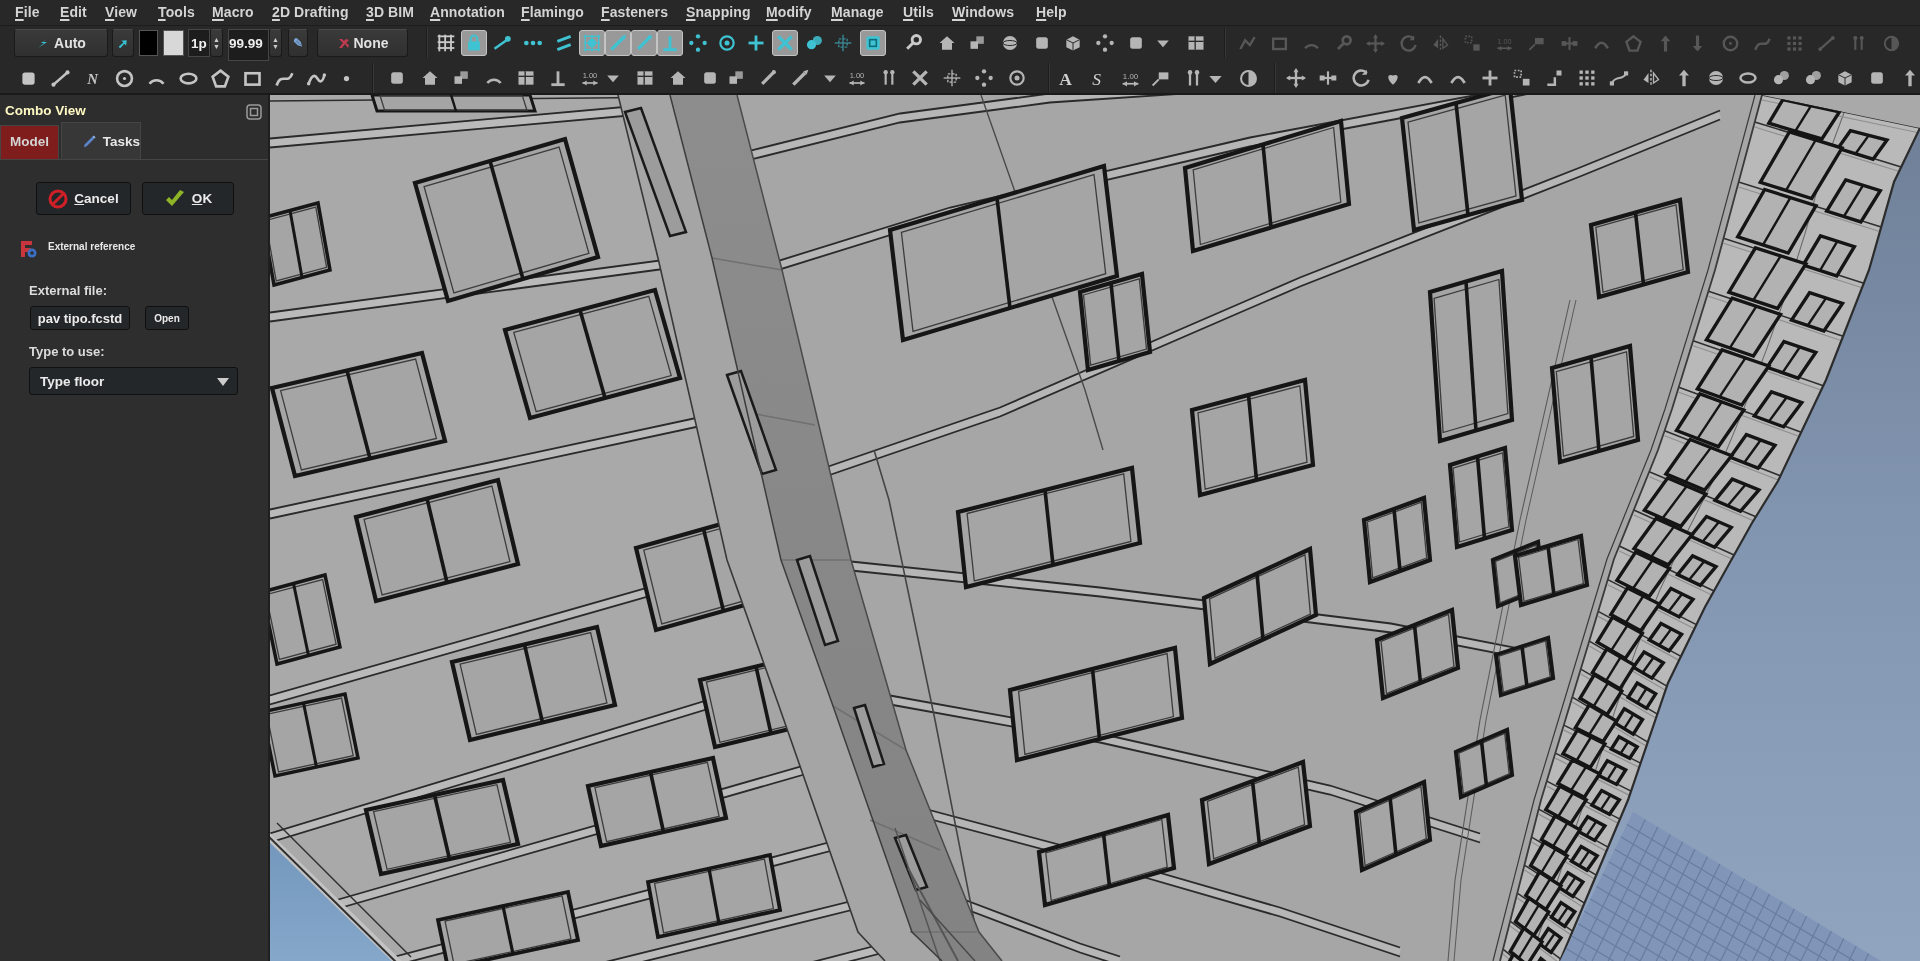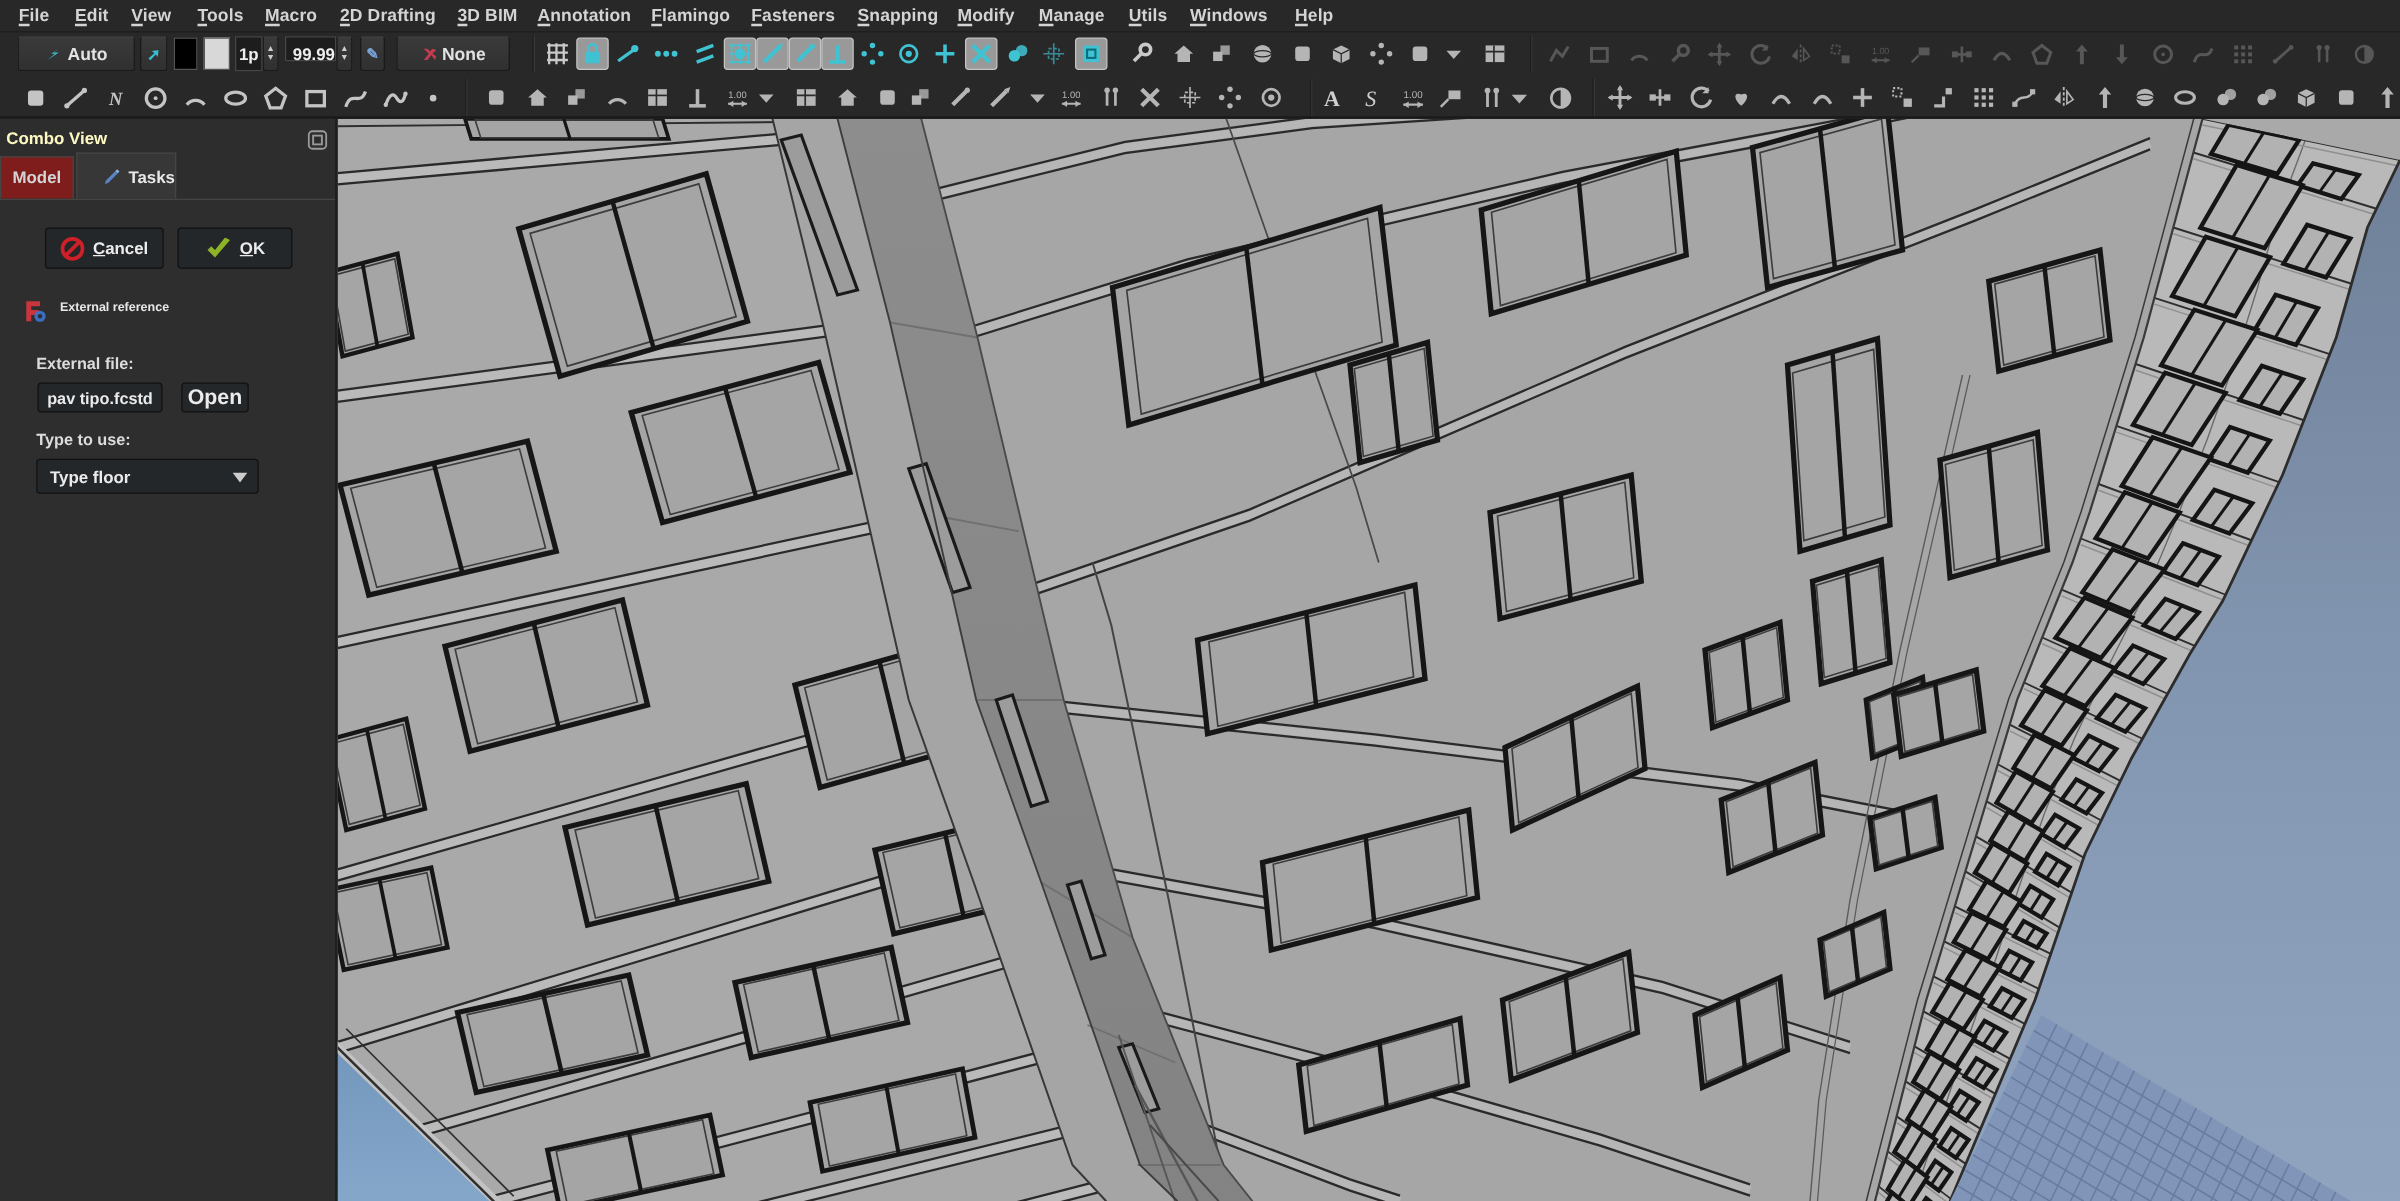--- a/index.html
+++ b/index.html
@@ -19,21 +19,21 @@
 <div class="mi" style="left:1036px"><u>H</u>elp</div>
 <div class="tb" style="top:25px;height:36px;border-top:1px solid #1c1c1c"></div>
 <div class="btn" style="left:14px;top:29px;width:94px;height:28px"><svg width="13" height="13" viewBox="0 0 13 13" style="margin-right:5px">
       <path d="M2 11 L11 5 7 5 11 2 5 6 8 6z" fill="#35c3d4"></path>
     </svg>Auto</div>
 <div class="btn" style="left:112px;top:29px;width:22px;height:28px;color:#35c3d4;font-size:13px">➚</div>
 <div style="position:absolute;left:139px;top:30px;width:19px;height:26px;background:#000;border:1px solid #555"></div>
 <div style="position:absolute;left:163px;top:30px;width:21px;height:26px;background:#d8d8d8;border:1px solid #555"></div>
 <div style="position:absolute;left:188px;top:29px;width:22px;height:28px;background:#1d1d1d;border:1px solid #464646;color:#eee;font-size:13.5px;font-weight:bold;text-align:center;line-height:27px">1p</div>
 <div class="btn" style="left:210px;top:29px;width:13px;height:28px;font-size:7px;flex-direction:column;color:#ccc">▲<br>▼</div>
-<div style="position:absolute;left:228px;top:29px;width:41px;height:20px;background:#1d1d1d;border:1px solid #464646;color:#eee;font-size:13.5px;font-weight:bold;text-align:right;line-height:27px">99.99</div>
+<div style="position:absolute;left:228px;top:29px;width:41px;height:32px;background:#1d1d1d;border:1px solid #464646;color:#eee;font-size:13.5px;font-weight:bold;text-align:left;line-height:27px">99.99</div>
 <div class="btn" style="left:269px;top:29px;width:13px;height:28px;font-size:7px;flex-direction:column;color:#ccc">▲<br>▼</div>
 <div class="btn" style="left:288px;top:29px;width:20px;height:28px">
     <span style="color:#7aa5d8;font-size:12px">✎</span>
   </div>
 <div class="btn" style="left:317px;top:29px;width:91px;height:28px"><svg width="13" height="13" viewBox="0 0 13 13" style="margin-right:4px">
       <path d="M2 2 L6 6 2 11 5 11 8 7 11 11 12 8 9 6 12 3 9 2 7 4 5 2z" fill="#c23b4f"></path>
     </svg>None</div>
 <div class="sep" style="left:426px;top:28px;height:30px"></div>
 <svg style="position:absolute;left:436.0px;top:33.0px" width="20" height="20" viewBox="0 0 24 24">
     <line x1="4" y1="2" x2="4" y2="22" stroke="#c9c9c9" stroke-width="2.2"></line>
@@ -517,23 +517,23 @@
     <span><u>O</u>K</span>
   </div>
 <svg style="position:absolute;left:18px;top:239px" width="20" height="20" viewBox="0 0 20 20">
     <path d="M3 2 h11 v4 h-7 v3 h6 v4 h-6 v5 h-4z" fill="#c8353c"></path>
     <circle cx="14" cy="14" r="4.5" fill="#3a6fc4"></circle>
     <circle cx="14" cy="14" r="1.8" fill="#2e2e2e"></circle>
   </svg>
 <div class="lbl" style="left:48px;top:241px;font-size:10px;color:#e8e8e8">External reference</div>
 <div class="lbl" style="left:29px;top:283px;font-size:13px;color:#dcdcdc">External file:</div>
 <div class="pbtn" style="left:30px;top:306px;width:100px;height:24px;font-size:13px">pav tipo.fcstd</div>
-<div class="pbtn" style="left:145px;top:306px;width:54px;height:24px;font-size:17px">Open</div>
+<div class="pbtn" style="left:145px;top:306px;width:44px;height:24px;font-size:10px">Open</div>
 <div class="lbl" style="left:29px;top:344px;font-size:13px;color:#dcdcdc">Type to use:</div>
-<div class="pbtn" style="left:29px;top:367px;width:178px;height:28px;font-size:13.5px;justify-content:flex-start;padding-left:10px">Type floor<svg style="position:absolute;right:8px;top:10px" width="12" height="8" viewBox="0 0 12 8">
+<div class="pbtn" style="left:29px;top:367px;width:209px;height:28px;font-size:13.5px;justify-content:flex-start;padding-left:10px">Type floor<svg style="position:absolute;right:8px;top:10px" width="12" height="8" viewBox="0 0 12 8">
       <path d="M0 0 h12 l-6 8z" fill="#cccccc"></path>
     </svg></div>
 <div style="position:absolute;left:270px;top:95px;width:1650px;height:866px;overflow:hidden"><svg width="1650" height="866" viewBox="270 95 1650 866">
       <defs>
         <linearGradient id="sky" x1="0" y1="0" x2="0" y2="1">
           <stop offset="0" stop-color="#6f8098"></stop>
           <stop offset="0.5" stop-color="#8396b1"></stop>
           <stop offset="1" stop-color="#90a4c0"></stop>
         </linearGradient>
         <linearGradient id="skyl" x1="0" y1="0" x2="0" y2="1">

